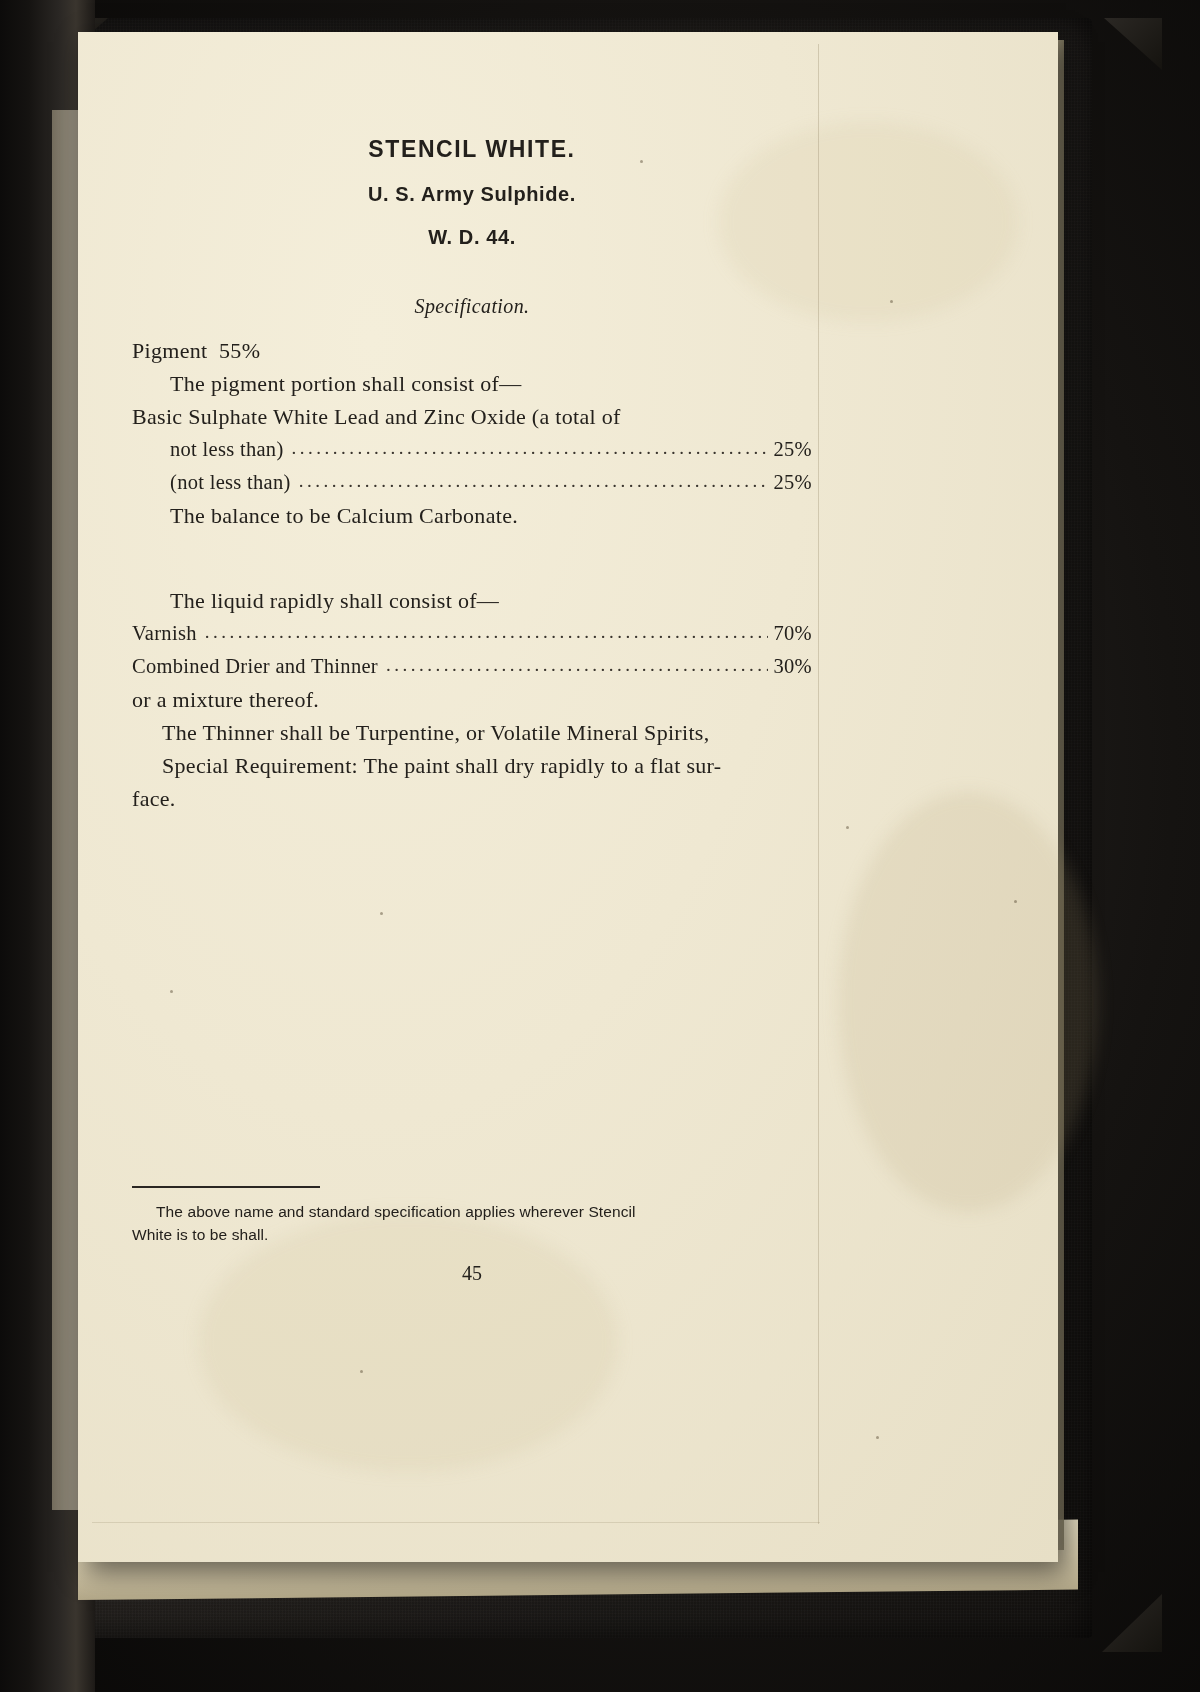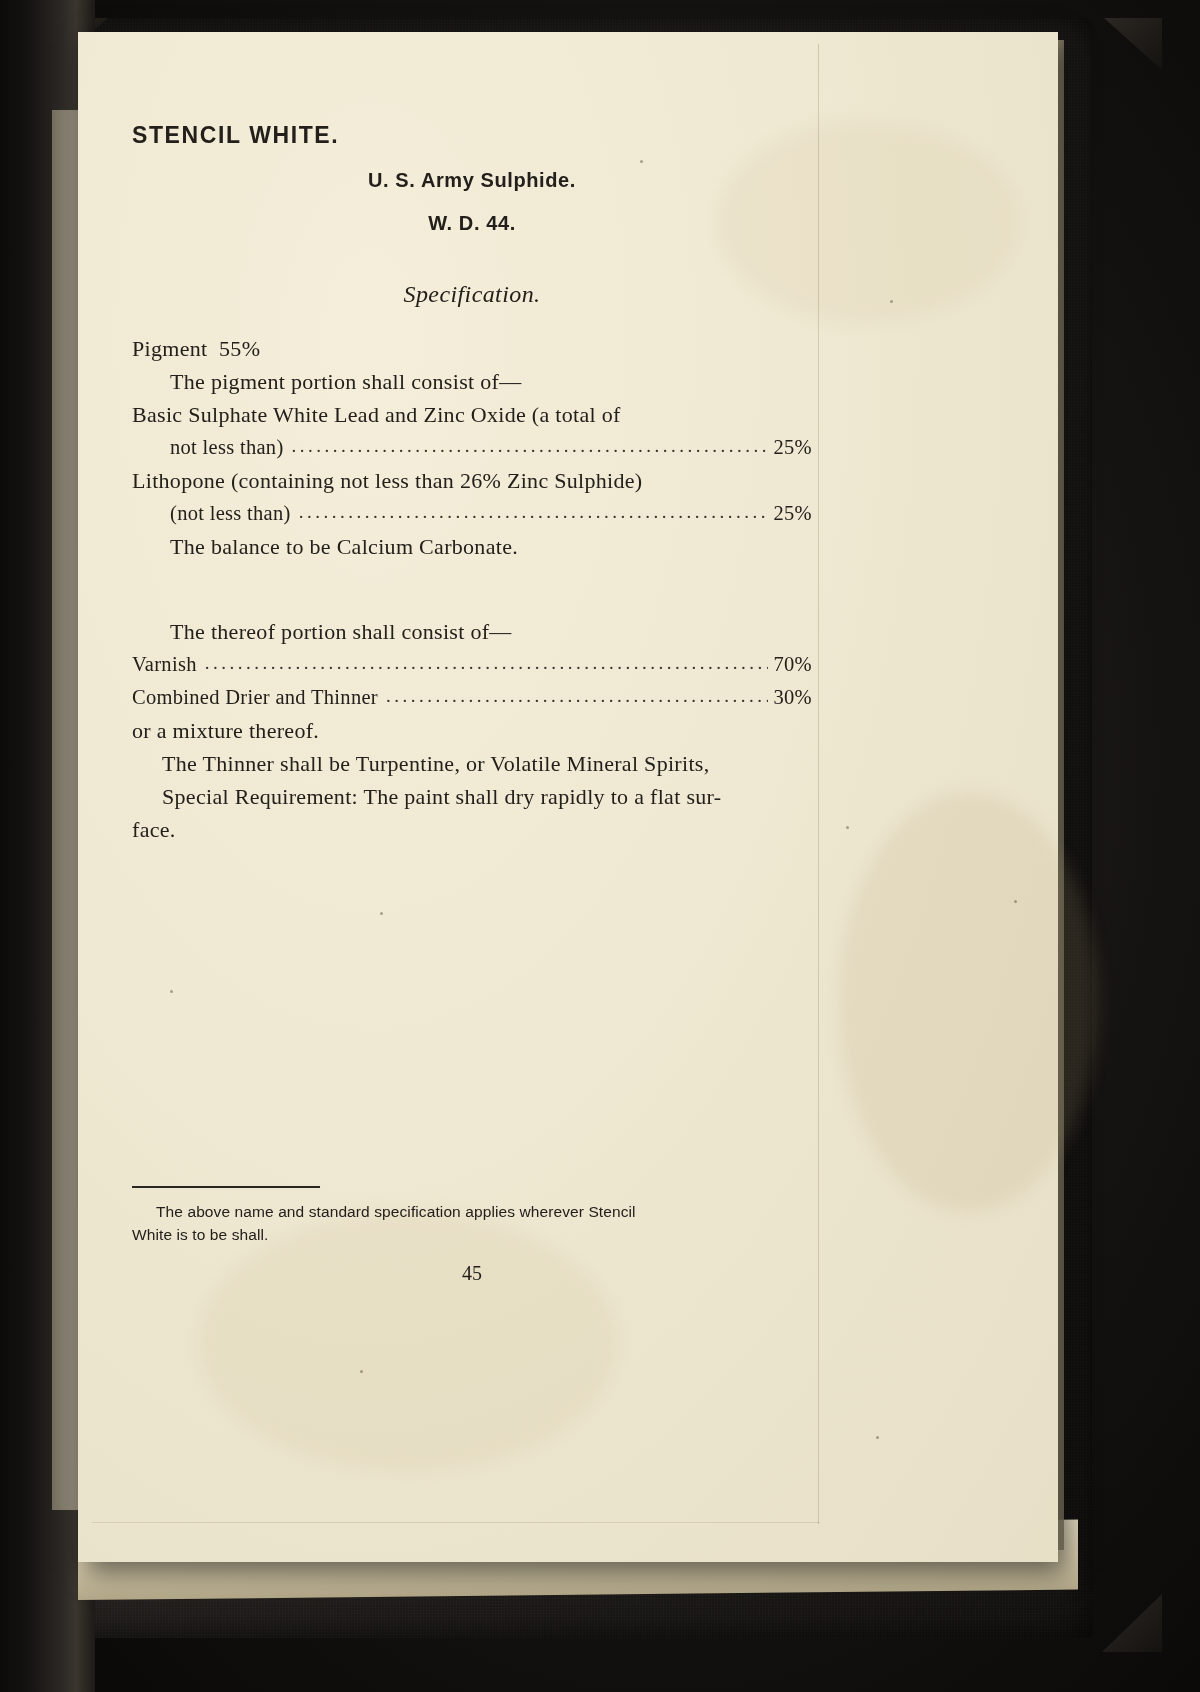--- a/index.html
+++ b/index.html
@@ -127,48 +127,48 @@
 
   
   .text-block {
     position: absolute;
     left: 132px;
     top: 118px;
     width: 680px;
     color: #23201c;
   }
   .hdr-1 {
-    text-align: left;
+    text-align: center;
     font-family: "Liberation Sans", sans-serif;
     font-weight: bold;
     font-size: 23px;
     letter-spacing: 1.6px;
-    margin: 4px 0 20px 0;
+    margin: 18px 0 20px 0;
   }
   .hdr-2 {
     text-align: center;
     font-family: "Liberation Sans", sans-serif;
     font-weight: bold;
     font-size: 20px;
     letter-spacing: 0.6px;
     margin: 0 0 20px 0;
   }
   .hdr-3 {
     text-align: center;
     font-family: "Liberation Sans", sans-serif;
     font-weight: bold;
     font-size: 20px;
     letter-spacing: 0.6px;
     margin: 0 0 46px 0;
   }
   .spec-word {
     text-align: center;
     font-style: italic;
-    font-size: 24px;
-    margin: 0 0 24px 0;
+    font-size: 20px;
+    margin: 0 0 16px 0;
     letter-spacing: 0.4px;
   }
 
   .line {
     font-size: 22px;
     line-height: 33px;
     letter-spacing: 0.3px;
     white-space: pre-wrap;
   }
   .indent { padding-left: 38px; }
@@ -273,32 +273,31 @@
 
   <div class="line indent">The pigment portion shall consist of—</div>
 
   <div class="line">Basic Sulphate White Lead and Zinc Oxide (a total of</div>
   <div class="dotrow indent">
     <span class="label">not less than)</span>
     <span class="leader">..........................................................................</span>
     <span class="value">25%</span>
   </div>
 
-  <div class="line">Lithopone (containing not less than 26% Zinc Sulphide)</div>
   <div class="dotrow indent">
     <span class="label">(not less than)</span>
     <span class="leader">..........................................................................</span>
     <span class="value">25%</span>
   </div>
 
   <div class="line indent">The balance to be Calcium Carbonate.</div>
 
   <div class="gap-block"></div>
 
-  <div class="line indent">The thereof portion shall consist of—</div>
+  <div class="line indent">The liquid rapidly shall consist of—</div>
 
   <div class="dotrow">
     <span class="label">Varnish</span>
     <span class="leader">..........................................................................</span>
     <span class="value">70%</span>
   </div>
 
   <div class="dotrow">
     <span class="label">Combined Drier and Thinner</span>
     <span class="leader">..........................................................................</span>

